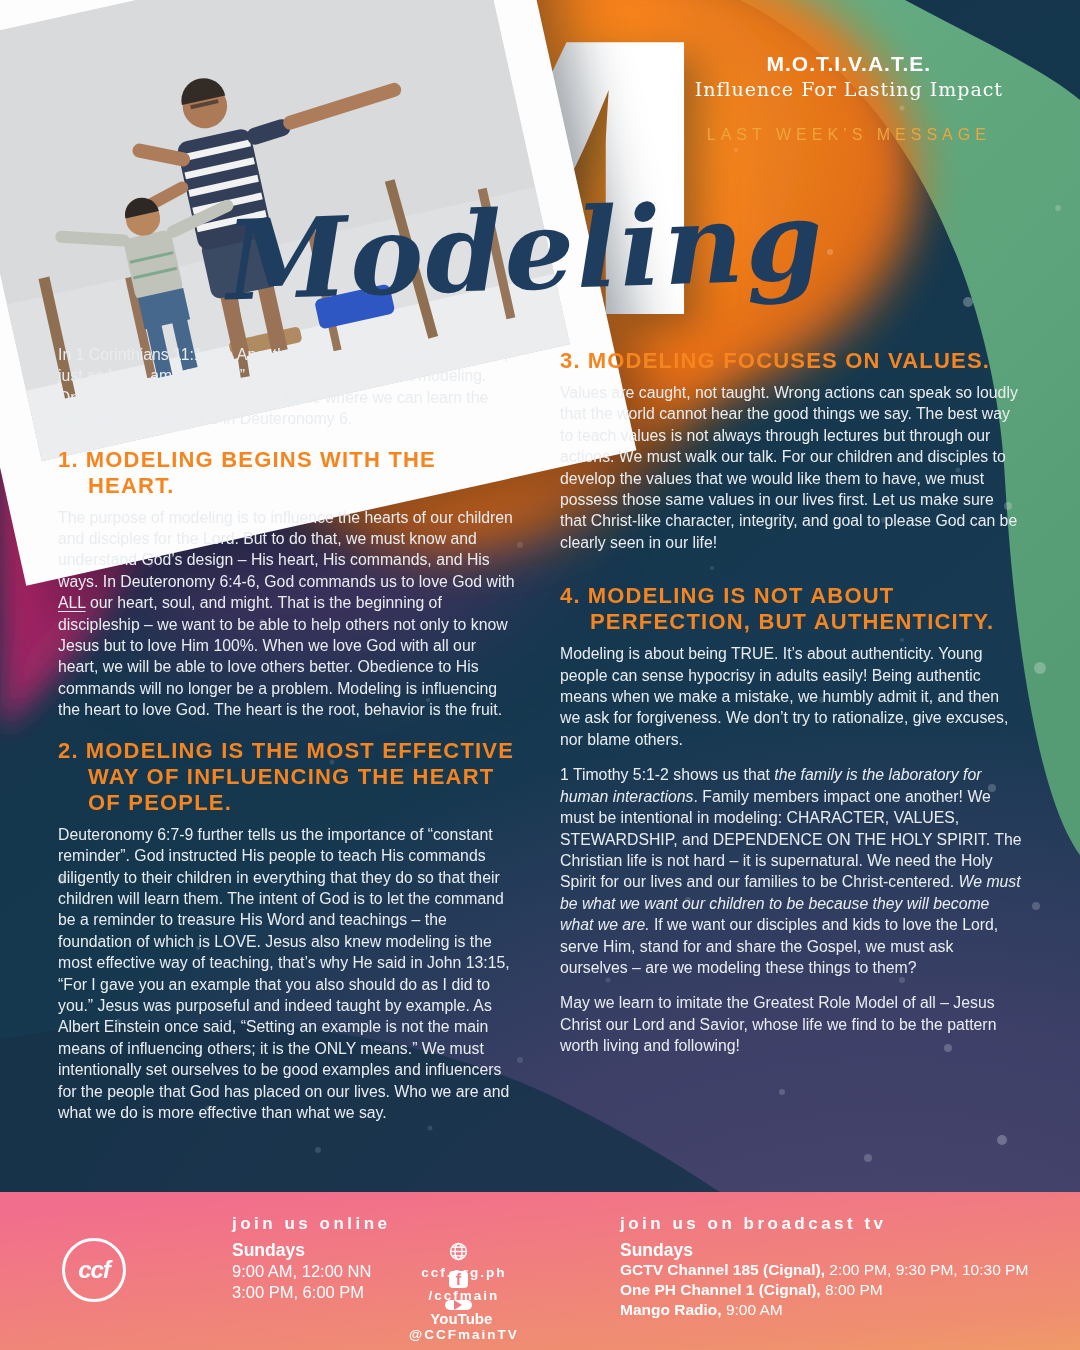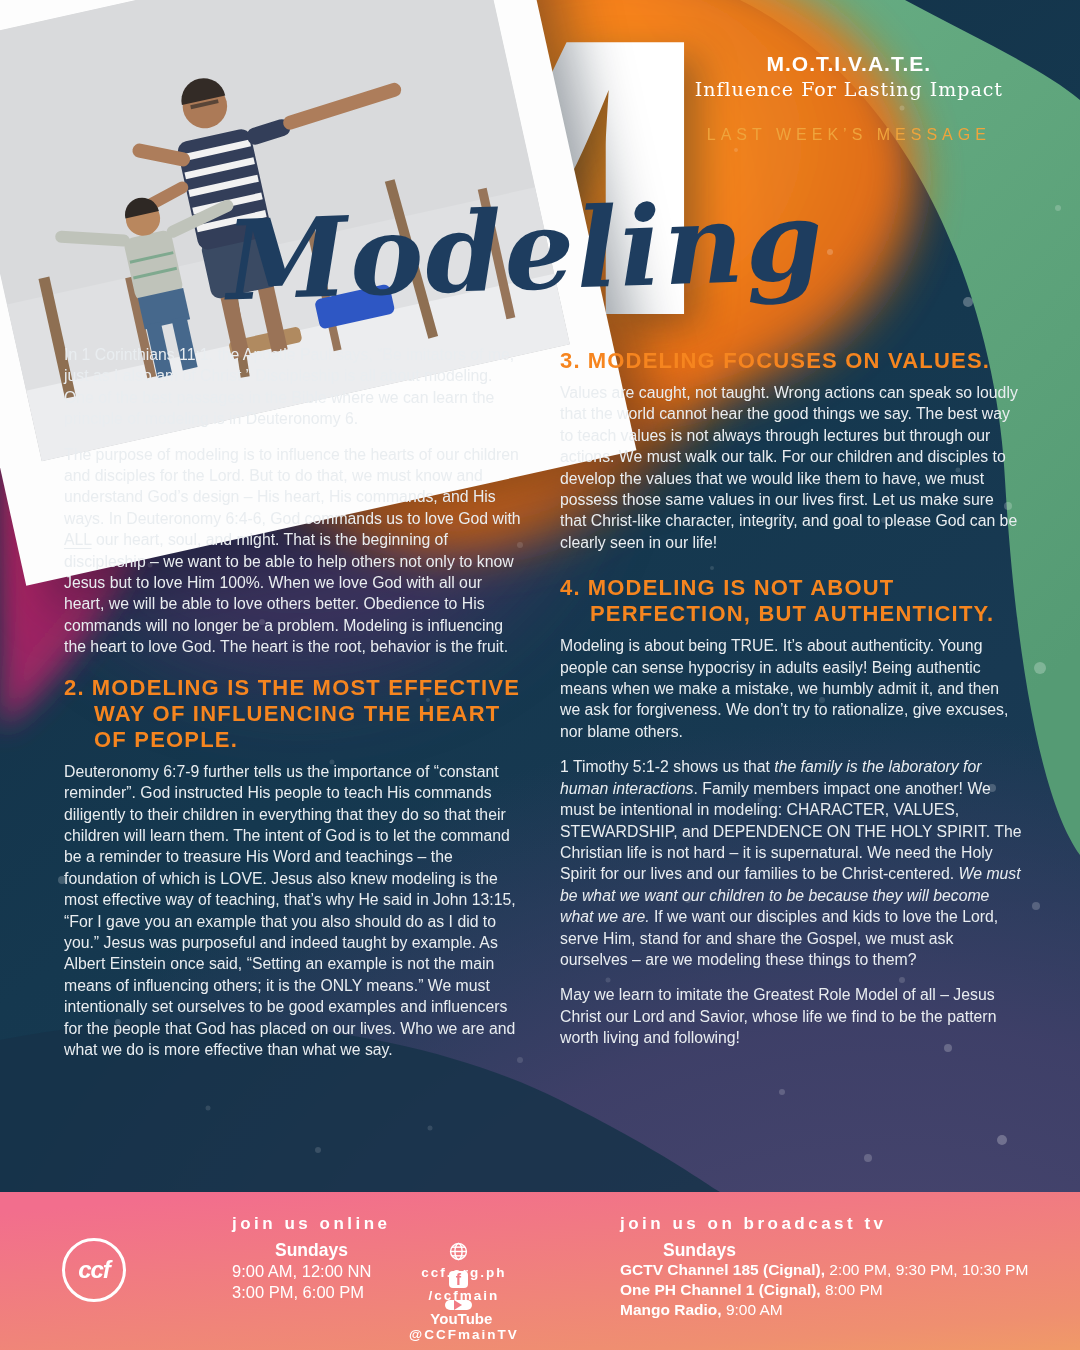--- a/index.html
+++ b/index.html
@@ -24,37 +24,37 @@
 
   
   .brand{position:absolute;right:77px;top:52px;z-index:5;text-align:center;}
   .brand .series{color:#FFFFFF;font-weight:700;font-size:21px;letter-spacing:1px;}
   .brand .tagline{color:#FFFFFF;font-family:"DejaVu Serif",serif;
     font-size:19px;margin-top:2px;letter-spacing:1px;}
   .brand .badge{color:#EFA43C;font-weight:400;font-size:16px;letter-spacing:5px;margin-top:26px;}
 
   
   .col{position:absolute;z-index:5;color:#E9EDF0;font-size:15.8px;line-height:21.4px;}
-  .col-left{left:64px;top:344px;width:458px;}
+  .col-left{left:58px;top:344px;width:458px;}
   .col-right{left:560px;top:348px;width:462px;}
   .col p{margin:0 0 14px 0;}
   .sec-h{color:#F6851F;font-weight:700;font-size:22px;line-height:26px;letter-spacing:1.2px;
     margin:17px 0 8px 0;padding-left:30px;text-indent:-30px;}
   .col-right .sec-h:first-child{margin-top:0;}
   .sec-h .num{margin-right:7px;}
   .ri{font-style:italic;} .ru{text-decoration:underline;text-underline-offset:3px;} .rb{font-weight:700;}
 
   
   .footer{position:absolute;left:0;top:1192px;width:1080px;height:158px;z-index:6;
     background:linear-gradient(175deg,#F26E8D 8%,#EF8F70 85%,#F09A67 100%);}
   .ccf-logo{position:absolute;left:62px;top:46px;width:58px;height:58px;border:3px solid #FFFFFF;
     border-radius:50%;display:flex;align-items:center;justify-content:center;
     color:#FFFFFF;font-weight:700;font-size:24px;letter-spacing:-1px;font-style:italic;}
   .f-head{position:absolute;color:#27394B;font-weight:700;font-size:17px;letter-spacing:3.5px;}
-  .f-day{font-weight:700;color:#FFFFFF;font-size:17.5px;margin-left:43px;}
+  .f-day{font-weight:700;color:#FFFFFF;font-size:17.5px;}
   .f-col{position:absolute;color:#FFFFFF;}
   .f-online-head{left:232px;top:22px;}
   .f-online{left:232px;top:48px;font-size:16.5px;line-height:21px;}
   .f-links{left:398px;top:50px;}
   .f-link{display:flex;align-items:center;height:29px;flex-direction:column;}
   .f-link .txt{font-size:13.5px;letter-spacing:2px;font-weight:700;margin-left:11px;}
   .fb-ic{width:19px;height:19px;background:#FFFFFF;border-radius:4px;display:flex;
     align-items:flex-end;justify-content:center;color:#F17B85;font-weight:700;font-size:16px;line-height:17px;}
   .yt-ic{width:27px;height:19px;background:#FFFFFF;border-radius:5px;display:flex;
     align-items:center;justify-content:center;}
@@ -218,29 +218,30 @@
   <div class="script-title">Modeling</div>
 
   <div class="brand">
     <div class="series">M.O.T.I.V.A.T.E.</div>
     <div class="tagline">Influence For Lasting Impact</div>
     <div class="badge">LAST WEEK’S MESSAGE</div>
   </div>
 
   <div class="col col-left">
     <p>In 1 Corinthians 11:1, the Apostle Paul says, “Be imitators of me, just as I also am of Christ.” Discipleship is all about modeling. One of the best passages in the Bible where we can learn the principle of modeling is in Deuteronomy 6.</p>
+    <div class="sec-h"><span class="num">1.</span><span>MODELING BEGINS WITH THE HEART.</span></div>
     <p><span>The purpose of modeling is to influence the hearts of our children and disciples for the Lord. But to do that, we must know and understand God’s design – His heart, His commands, and His ways. In Deuteronomy 6:4-6, God commands us to love God with </span><span class="ru">ALL</span><span> our heart, soul, and might. That is the beginning of discipleship – we want to be able to help others not only to know Jesus but to love Him 100%. When we love God with all our heart, we will be able to love others better. Obedience to His commands will no longer be a problem. Modeling is influencing the heart to love God. The heart is the root, behavior is the fruit.</span></p>
     <div class="sec-h"><span class="num">2.</span><span>MODELING IS THE MOST EFFECTIVE WAY OF INFLUENCING THE HEART OF PEOPLE.</span></div>
     <p><span>Deuteronomy 6:7-9 further tells us the importance of “constant reminder”. God instructed His people to teach His commands diligently to their children in everything that they do so that their children will learn them. The intent of God is to let the command be a reminder to treasure His Word and teachings – the foundation of which is LOVE. Jesus also knew modeling is the most effective way of teaching, that’s why He said in John 13:15, “For I gave you an example that you also should do as I did to you.” Jesus was purposeful and indeed taught by example. As Albert Einstein once said, “Setting an example is not the main means of influencing others; it is the ONLY means.” We must intentionally set ourselves to be good examples and influencers for the people that God has placed on our lives. Who we are and what we do is more effective than what we say.</span></p>
   </div>
 
   <div class="col col-right">
     <div class="sec-h"><span class="num">3.</span><span>MODELING FOCUSES ON VALUES.</span></div>
     <p><span>Values are caught, not taught. Wrong actions can speak so loudly that the world cannot hear the good things we say. The best way to teach values is not always through lectures but through our actions. We must walk our talk. For our children and disciples to develop the values that we would like them to have, we must possess those same values in our lives first. Let us make sure that Christ-like character, integrity, and goal to please God can be clearly seen in our life!</span></p>
-    <div class="sec-h" style="margin-top:22px;"><span class="num">4.</span><span>MODELING IS NOT ABOUT PERFECTION, BUT AUTHENTICITY.</span></div>
+    <div class="sec-h" style="margin-top:30px;"><span class="num">4.</span><span>MODELING IS NOT ABOUT PERFECTION, BUT AUTHENTICITY.</span></div>
     <p><span>Modeling is about being TRUE. It’s about authenticity. Young people can sense hypocrisy in adults easily! Being authentic means when we make a mistake, we humbly admit it, and then we ask for forgiveness. We don’t try to rationalize, give excuses, nor blame others.</span></p>
     <p><span>1 Timothy 5:1-2 shows us that </span><span class="ri">the family is the laboratory for human interactions</span><span>. Family members impact one another! We must be intentional in modeling: CHARACTER, VALUES, STEWARDSHIP, and DEPENDENCE ON THE HOLY SPIRIT. The Christian life is not hard – it is supernatural. We need the Holy Spirit for our lives and our families to be Christ-centered. </span><span class="ri">We must be what we want our children to be because they will become what we are.</span><span> If we want our disciples and kids to love the Lord, serve Him, stand for and share the Gospel, we must ask ourselves – are we modeling these things to them?</span></p>
     <p>May we learn to imitate the Greatest Role Model of all – Jesus Christ our Lord and Savior, whose life we find to be the pattern worth living and following!</p>
   </div>
 
   <div class="footer">
     <div class="ccf-logo">ccf</div>
 
     <div class="f-head f-col f-online-head">join us online</div>
     <div class="f-col f-online">

